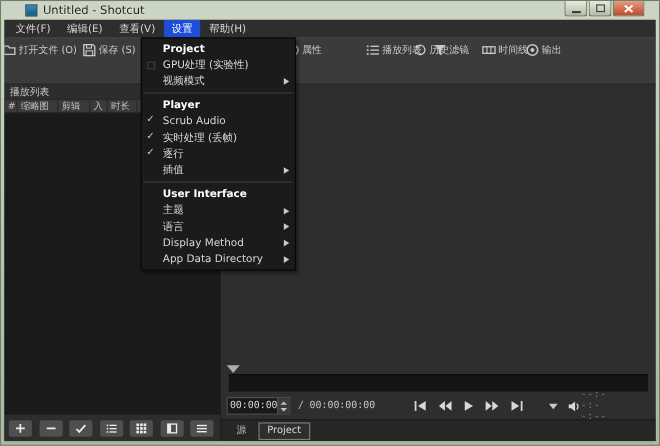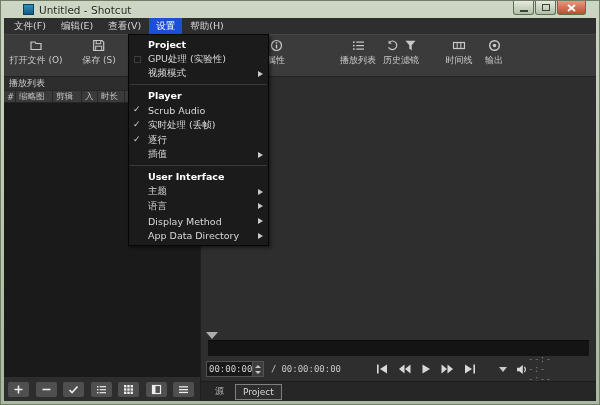--- a/index.html
+++ b/index.html
@@ -29,21 +29,21 @@
   
   .menubar { height:16px; display:flex; align-items:stretch; padding-left:3px;
              background:#2e2e2e; font-size:9.5px; color:#d6d6d6; }
   .mitem { display:flex; align-items:center; padding:0 7px; margin-right:1px; }
   .mitem.active { background:#1d4ed8; color:#ffffff; }
 
   
   .toolbar { position:relative; height:43px; background:#3b3b3b;
              border-top:1px solid #464646; border-bottom:1px solid #222222; }
   .titem { position:absolute; top:4px; transform:translateX(-50%);
-           display:flex; flex-direction:column; align-items:center; gap:2px;
+           display:flex; flex-direction:row; align-items:center; gap:2px;
            color:#c9c9c9; }
   .titem .lbl { font-size:9px; white-space:nowrap; }
   .titem svg { display:block; }
 
   
   .content { position:absolute; top:59px; left:0; right:0; bottom:0; display:flex; }
 
   
   .playlist-panel { width:197px; border-right:1px solid #1e1e1e; background:#2d2d2d;
                     display:flex; flex-direction:column; }

